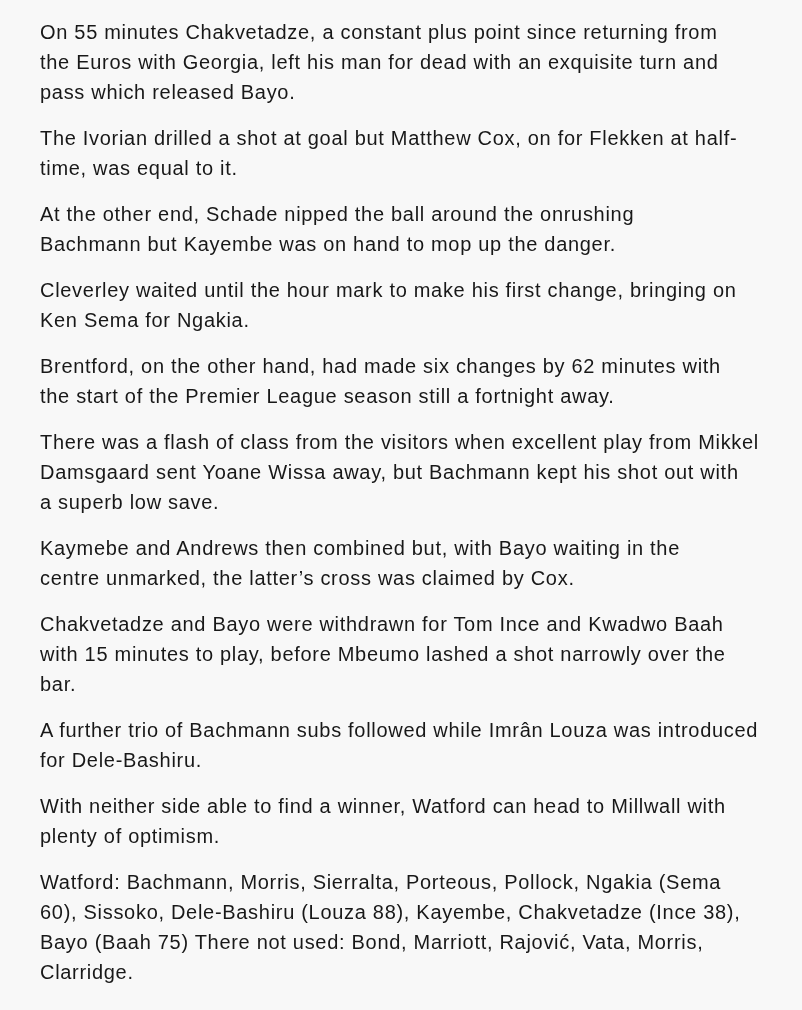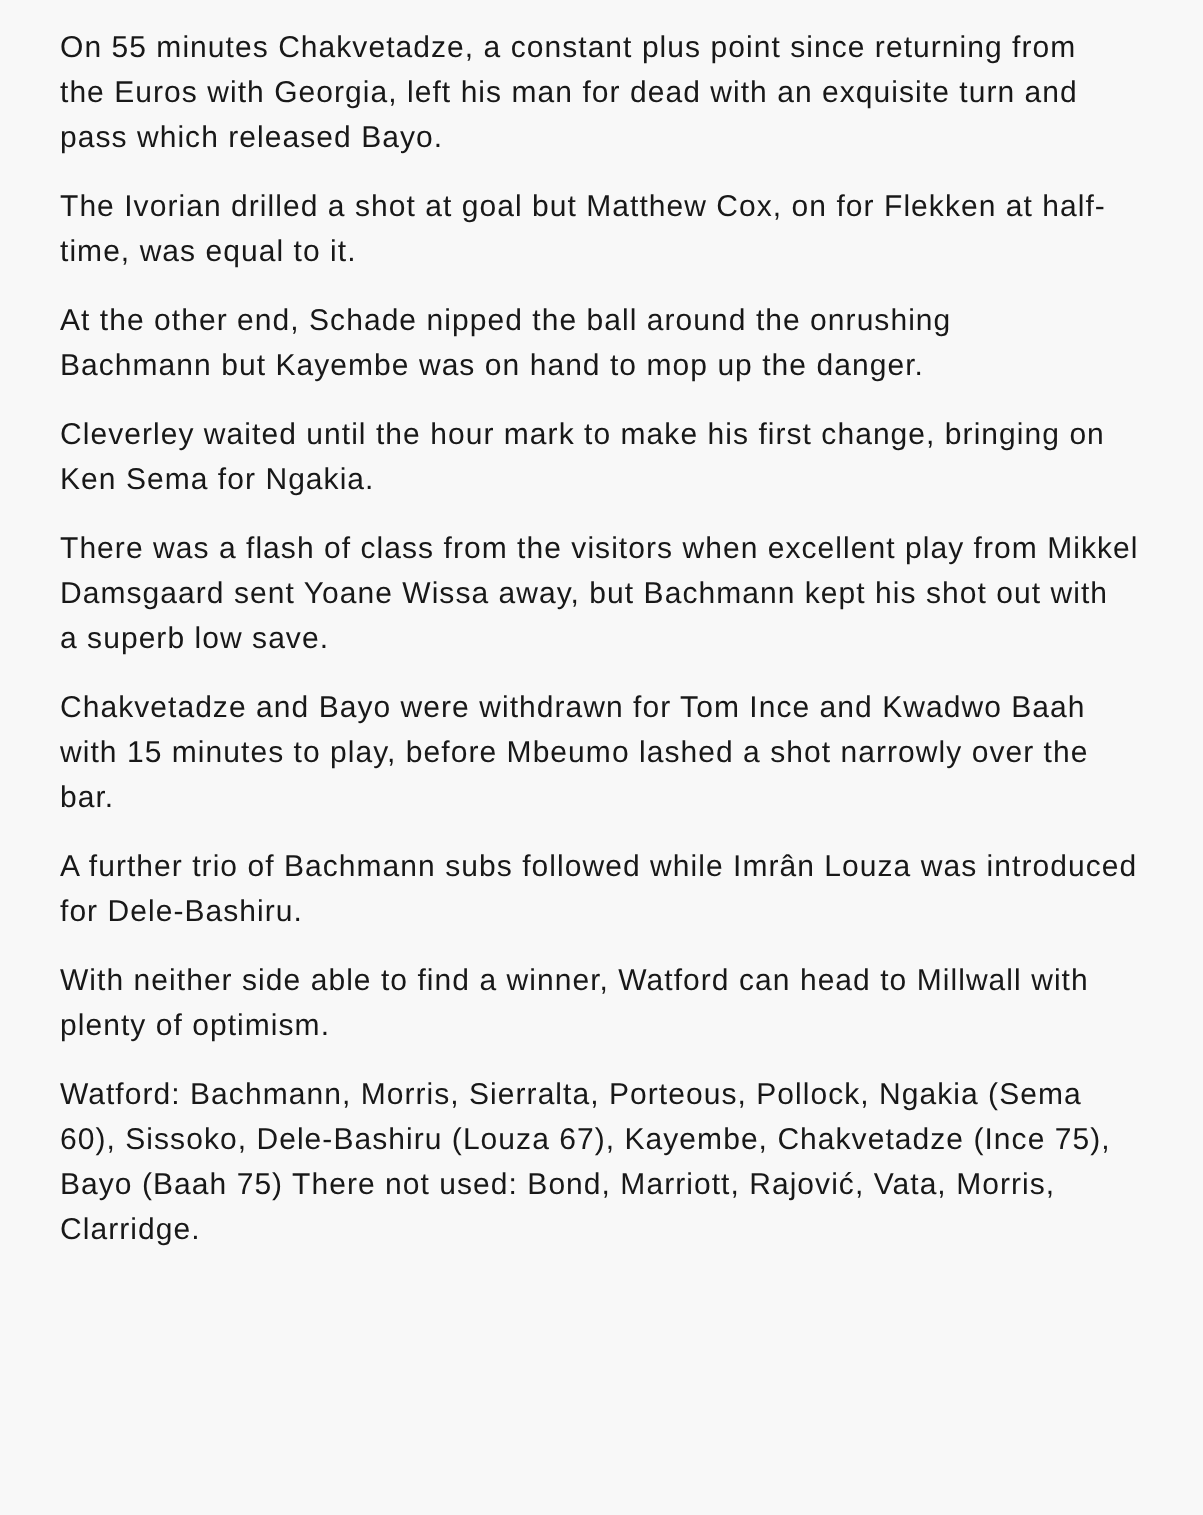--- a/index.html
+++ b/index.html
@@ -51,44 +51,52 @@
   <p class="para">
     <span class="ln">At the other end, Schade nipped the ball around the onrushing</span>
     <span class="ln">Bachmann but Kayembe was on hand to mop up the danger.</span>
   </p>
 
   <p class="para">
     <span class="ln">Cleverley waited until the hour mark to make his first change, bringing on</span>
     <span class="ln">Ken Sema for Ngakia.</span>
   </p>
 
+  <p class="para">
+    <span class="ln">Brentford, on the other hand, had made six changes by 62 minutes with</span>
+    <span class="ln">the start of the Premier League season still a fortnight away.</span>
+  </p>
 
   <p class="para">
     <span class="ln">There was a flash of class from the visitors when excellent play from Mikkel</span>
     <span class="ln">Damsgaard sent Yoane Wissa away, but Bachmann kept his shot out with</span>
     <span class="ln">a superb low save.</span>
   </p>
 
+  <p class="para">
+    <span class="ln">Kaymebe and Andrews then combined but, with Bayo waiting in the</span>
+    <span class="ln">centre unmarked, the latter’s cross was claimed by Cox.</span>
+  </p>
 
   <p class="para">
     <span class="ln">Chakvetadze and Bayo were withdrawn for Tom Ince and Kwadwo Baah</span>
     <span class="ln">with 15 minutes to play, before Mbeumo lashed a shot narrowly over the</span>
     <span class="ln">bar.</span>
   </p>
 
   <p class="para">
     <span class="ln">A further trio of Bachmann subs followed while Imrân Louza was introduced</span>
     <span class="ln">for Dele-Bashiru.</span>
   </p>
 
   <p class="para">
     <span class="ln">With neither side able to find a winner, Watford can head to Millwall with</span>
     <span class="ln">plenty of optimism.</span>
   </p>
 
   <p class="para">
     <span class="ln"><span class="bold">Watford:</span> <span>Bachmann, Morris, Sierralta, Porteous, Pollock, Ngakia (Sema</span></span>
-    <span class="ln">60), Sissoko, Dele-Bashiru (Louza 67), Kayembe, Chakvetadze (Ince 75),</span>
+    <span class="ln">60), Sissoko, Dele-Bashiru (Louza 88), Kayembe, Chakvetadze (Ince 38),</span>
     <span class="ln"><span>Bayo (Baah 75)</span> <span class="bold">There not used:</span> <span>Bond, Marriott, Rajović, Vata, Morris,</span></span>
     <span class="ln">Clarridge.</span>
   </p>
 
 </div>
 
 </body></html>

